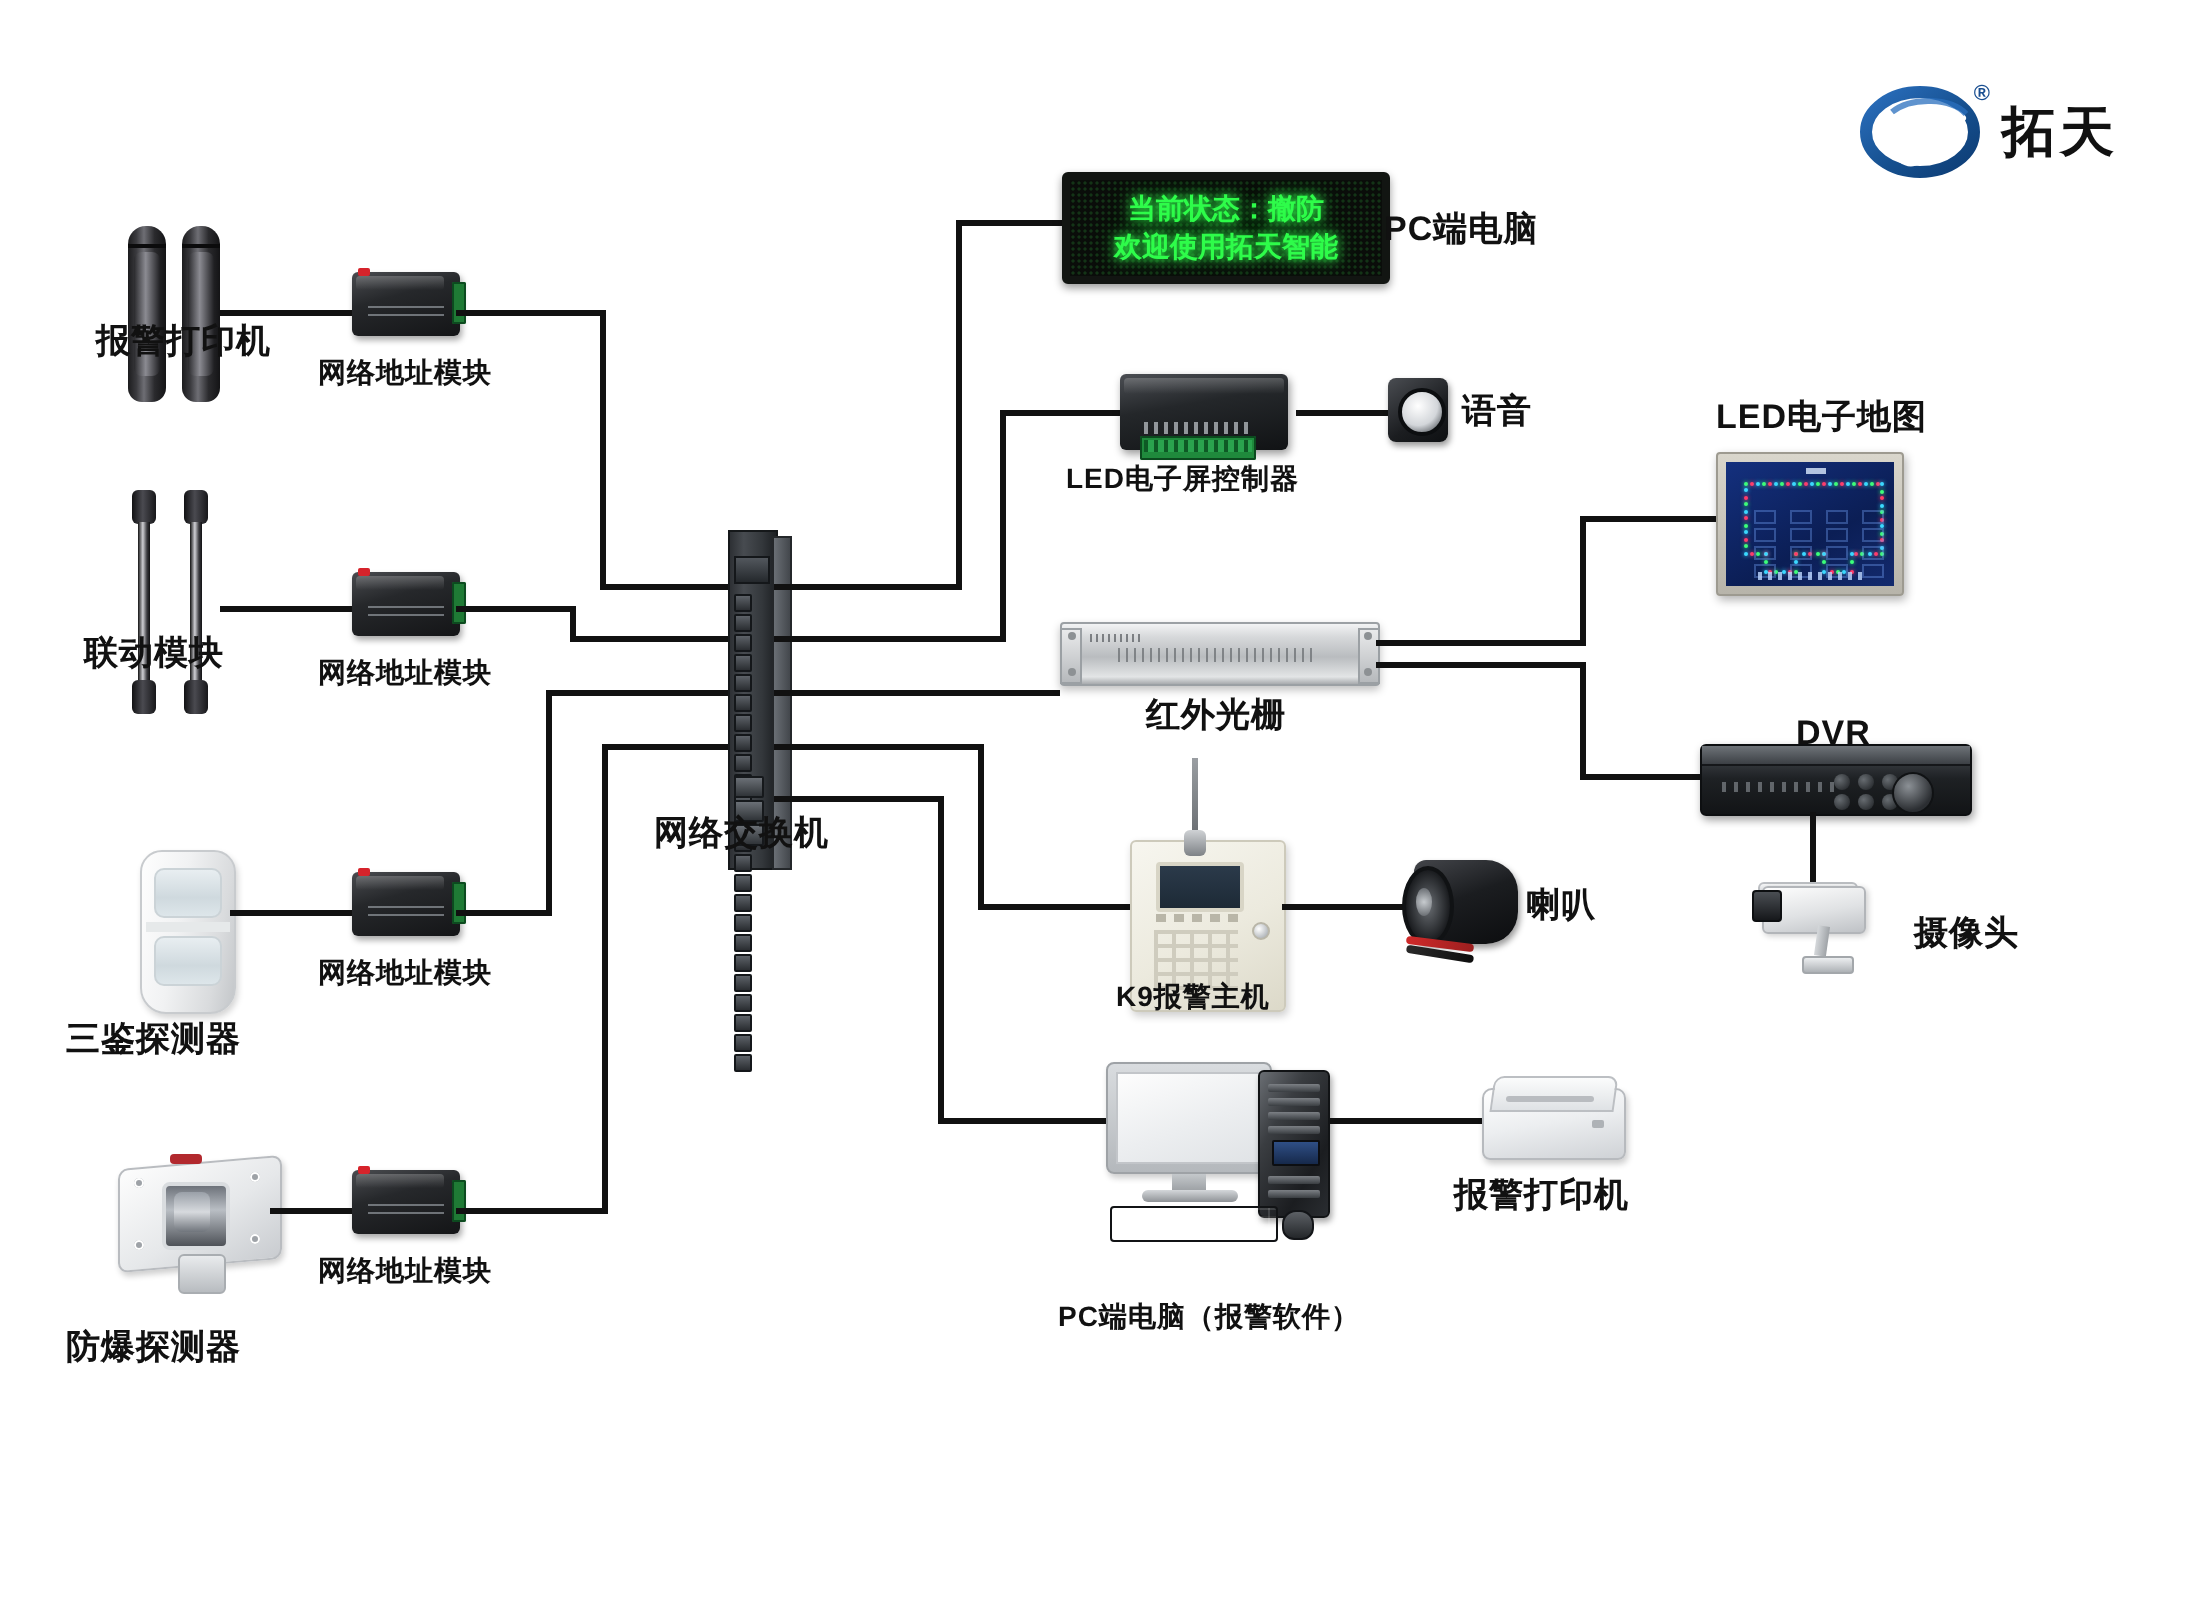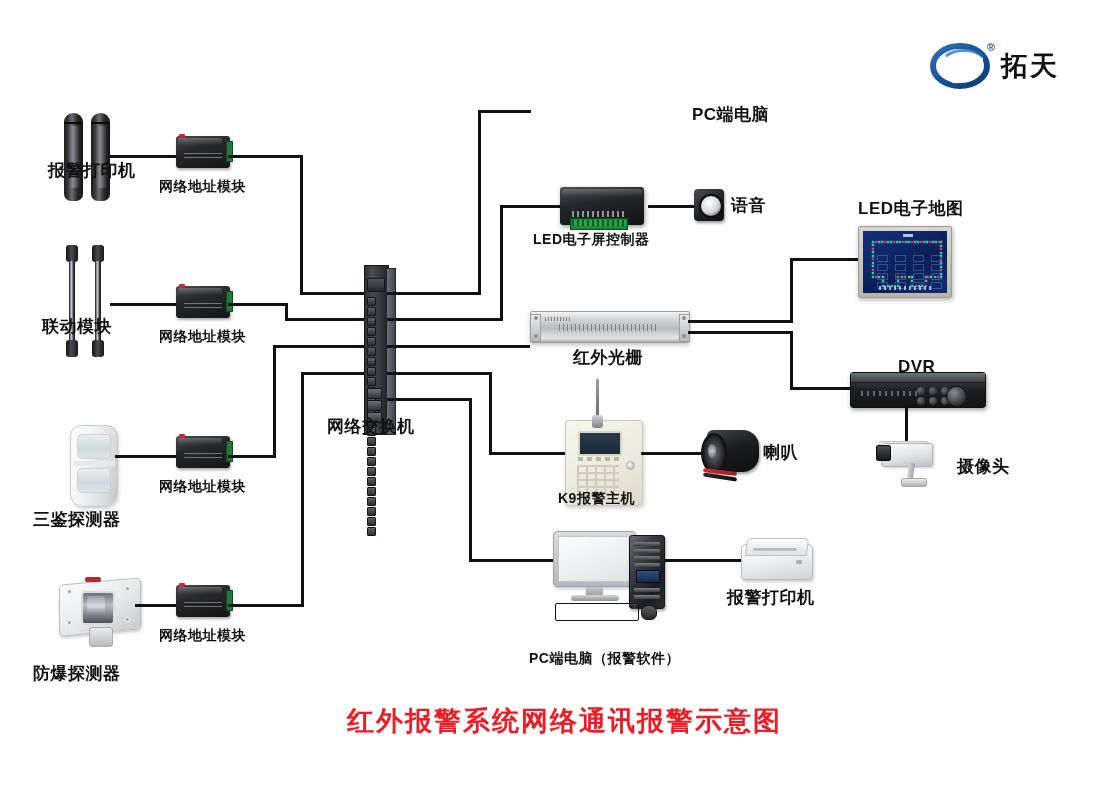--- a/index.html
+++ b/index.html
@@ -384,40 +384,44 @@
         <div class="pt"></div>
       <div class="pt"></div>
         <div class="pt"></div>
         <div class="pt"></div>
         <div class="pt"></div>
     </div>
     <div class="sfp" style="top:123px;"></div>
     <div class="sfp" style="top:135px;"></div>
     <div class="sfp" style="top:147px;"></div>
   </div>
-  <div class="lbl" style="left:327px;top:415px;">网络交换机</div>
+  <div class="lbl" style="left:327px;top:405px;">网络交换机</div>
 
   <div class="wire wh" style="left:387px;top:292px;width:94px;"></div>
   <div class="wire wv" style="left:478px;top:110px;height:185px;"></div>
   <div class="wire wh" style="left:478px;top:110px;width:53px;"></div>
 
   <div class="wire wh" style="left:387px;top:318px;width:116px;"></div>
   <div class="wire wv" style="left:500px;top:205px;height:116px;"></div>
   <div class="wire wh" style="left:500px;top:205px;width:60px;"></div>
 
   <div class="wire wh" style="left:387px;top:345px;width:143px;"></div>
 
   <div class="wire wh" style="left:387px;top:372px;width:105px;"></div>
   <div class="wire wv" style="left:489px;top:372px;height:82px;"></div>
   <div class="wire wh" style="left:489px;top:452px;width:76px;"></div>
 
   <div class="wire wh" style="left:387px;top:398px;width:85px;"></div>
   <div class="wire wv" style="left:469px;top:398px;height:163px;"></div>
   <div class="wire wh" style="left:469px;top:559px;width:84px;"></div>
 
+  <div class="ledscreen" style="left:531px;top:86px;">
+    <div class="line">当前状态：撤防</div>
+    <div class="line">欢迎使用拓天智能</div>
+  </div>
   <div class="lbl" style="left:692px;top:103px;">PC端电脑</div>
 
   <div class="ledctrl" style="left:560px;top:187px;">
     <div class="case"></div>
       <div class="shine"></div>
       <div class="pins"></div>
       <div class="term"></div>
   </div>
   <div class="lbl sm" style="left:533px;top:231px;">LED电子屏控制器</div>
 
@@ -611,15 +615,14 @@
 
   <div class="wire wh" style="left:665px;top:559px;width:78px;"></div>
   <div class="printer" style="left:741px;top:538px;">
     <div class="body"></div>
       <div class="lid"></div>
       <div class="slot"></div>
       <div class="btn"></div>
   </div>
   <div class="lbl" style="left:727px;top:586px;">报警打印机</div>
 
-  <div class="title" style="left:347px;top:703px;">红外报警系统网络通讯报警示意图</div>
 
 </div>
 
 </body></html>

